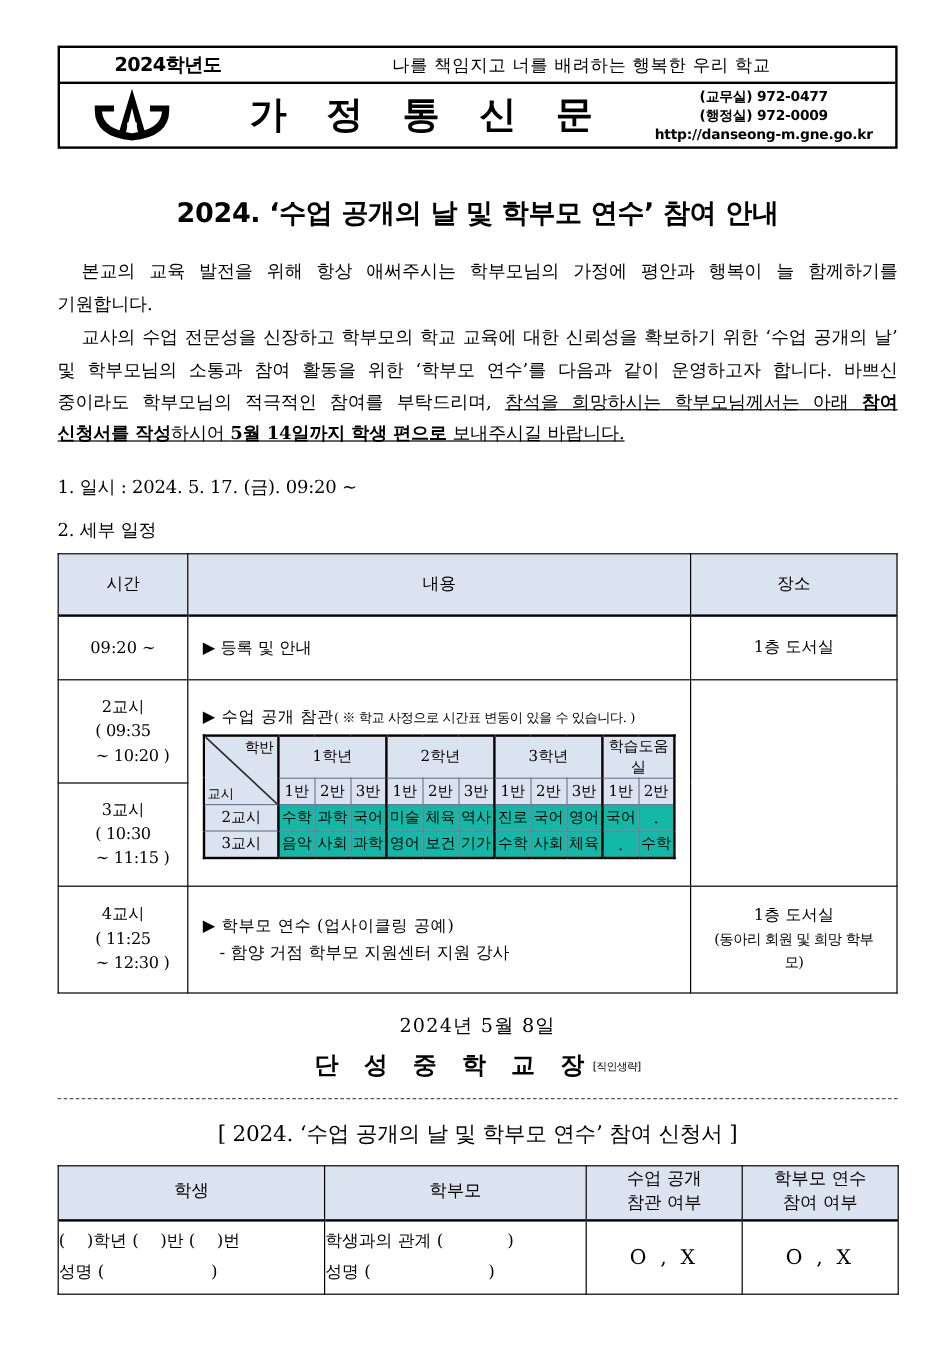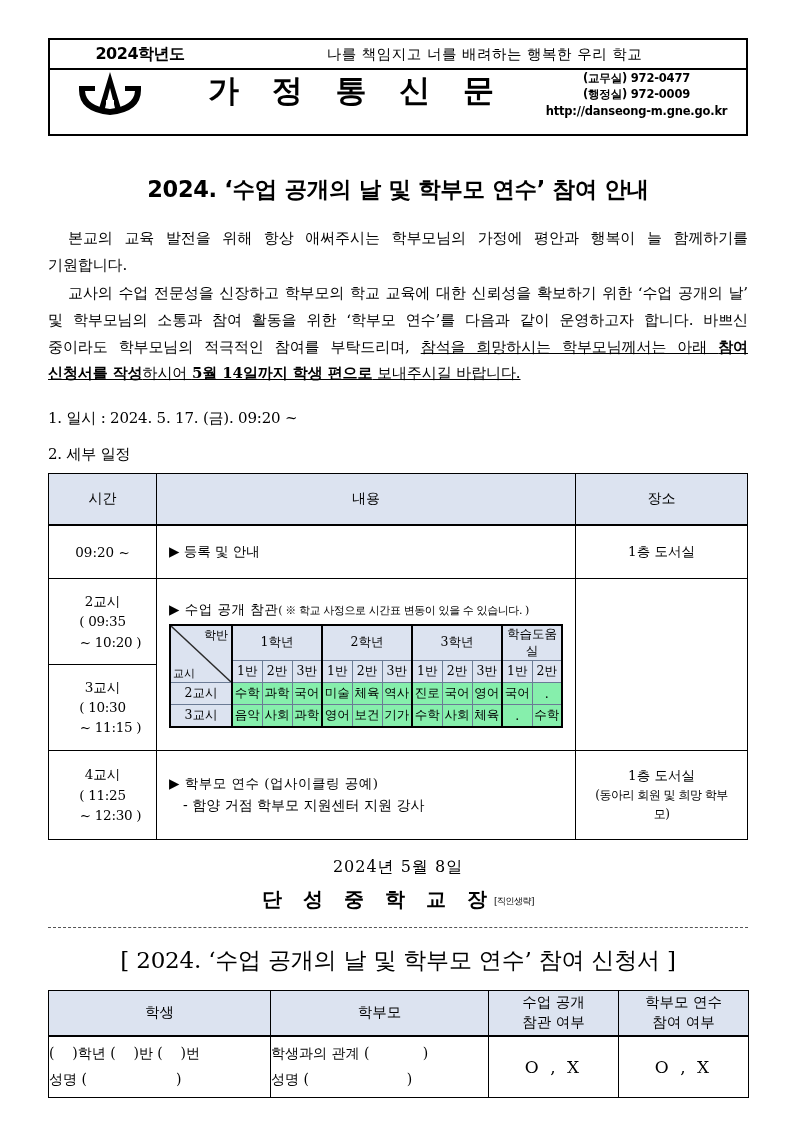--- a/index.html
+++ b/index.html
@@ -48,22 +48,22 @@
   .masthead-slogan {
     flex: 1;
     text-align: center;
     font-size: 14.5px;
     letter-spacing: 0.5px;
     padding-right: 30px;
     font-family: "DejaVu Serif", "Liberation Serif", serif;
   }
   .masthead-bottom {
     display: flex;
-    align-items: flex-start;
-    height: 64px;
+    align-items: center;
+    height: 52px;
   }
   .logo-cell {
     width: 120px;
     display: flex;
     align-items: center;
     justify-content: center;
   }
   .school-logo { display:block; }
   .paper-title {
     flex: 1;
@@ -173,21 +173,21 @@
     margin-top: 5px;
     font-family: "DejaVu Serif", "Liberation Serif", serif;
   }
   table.tt td, table.tt th {
     border: 1px solid #6b7b95;
     font-size: 12.5px;
     text-align: center;
     font-weight: normal;
     height: 21px;
     padding: 0;
-    background: #86efac;
+    background: #14b8a6;
   }
   table.tt .tth { background: #dce3f0; }
   table.tt .grade-sep { border-left: 2px solid #000; }
   table.tt .outer-l { border-left: 2px solid #000; }
   table.tt .outer-r { border-right: 2px solid #000; }
   table.tt .outer-t { border-top: 2px solid #000; }
   table.tt .outer-b { border-bottom: 2px solid #000; }
   .corner {
     position: relative;
     background: #dce3f0 !important;
@@ -231,21 +231,21 @@
   .divider {
     border: 0;
     border-top: 1px dashed #555;
     margin: 14px 0 0 0;
     width: 700px;
   }
 
   
   .form-title {
     text-align: center;
-    font-size: 23px;
+    font-size: 18px;
     margin-top: 17px;
     margin-bottom: 14px;
     letter-spacing: -0.2px;
     font-family: "DejaVu Serif", "Liberation Serif", serif;
   }
   table.form {
     border-collapse: collapse;
     width: 700px;
     table-layout: fixed;
     font-family: "DejaVu Serif", "Liberation Serif", serif;

